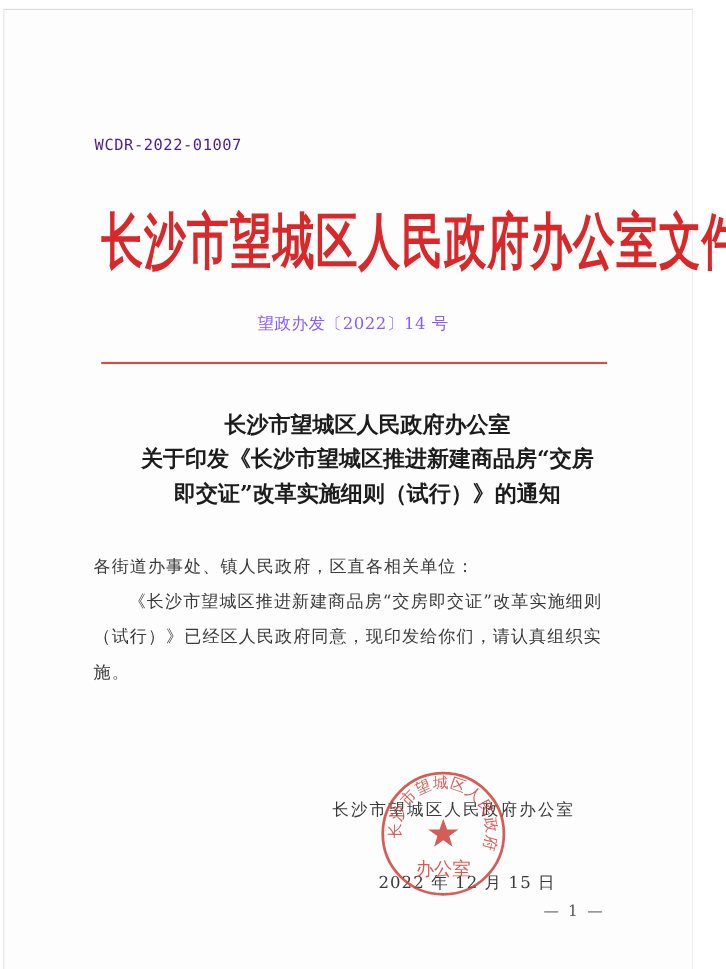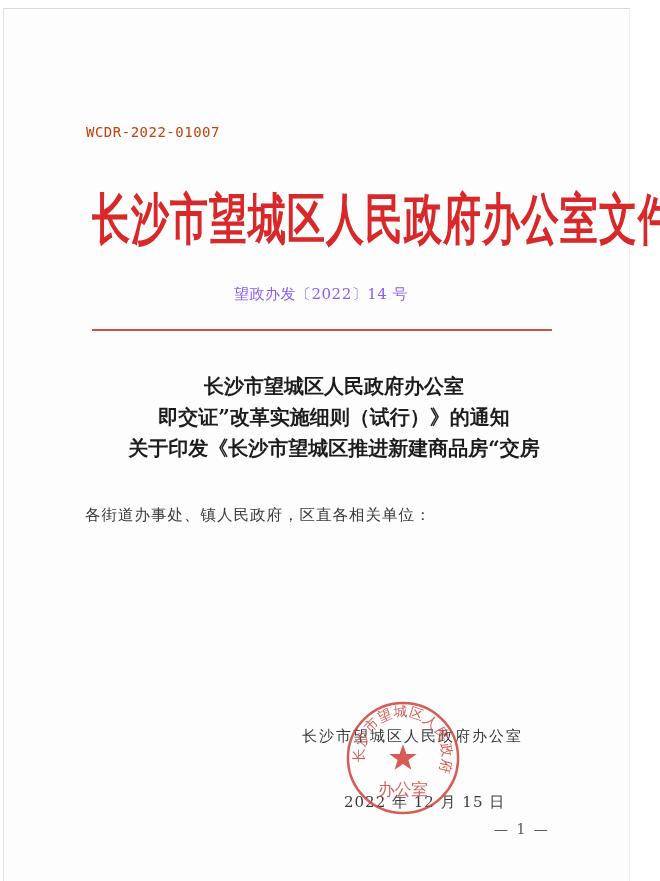--- a/index.html
+++ b/index.html
@@ -26,21 +26,21 @@
       border-left: 1px solid #e4e4e4;
       border-right: 1px solid #f0f0f0;
     }
     .doc-code {
       position: absolute;
       left: 82px;
       top: 115px;
       font-family: "DejaVu Sans Mono", "Liberation Mono", monospace;
       font-size: 14px;
       letter-spacing: 0.5px;
-      color: #c2410c;
+      color: #4c1d95;
     }
     .masthead {
       position: absolute;
       left: 88px;
       top: 178px;
       width: 460px;
       font-family: "DejaVu Serif", "Liberation Serif", serif;
       font-size: 38px;
       font-weight: bold;
       color: #d8282a;
@@ -137,26 +137,27 @@
   <div class="doc-code">WCDR-2022-01007</div>
 
   <div class="masthead">长沙市望城区人民政府办公室文件</div>
 
   <div class="doc-number">望政办发〔2022〕14 号</div>
 
   <div class="red-rule"></div>
 
   <div class="title">
     <div>长沙市望城区人民政府办公室</div>
+    <div>关于印发《长沙市望城区推进新建商品房“交房</div>
     <div>即交证”改革实施细则（试行）》的通知</div>
-    <div>关于印发《长沙市望城区推进新建商品房“交房</div>
   </div>
 
   <div class="body-text">
     <p>各街道办事处、镇人民政府，区直各相关单位：</p>
+    <p class="indent">《长沙市望城区推进新建商品房“交房即交证”改革实施细则（试行）》已经区人民政府同意，现印发给你们，请认真组织实施。</p>
   </div>
 
   <div class="signature">长沙市望城区人民政府办公室</div>
   <div class="sign-date">2022 年 12 月 15 日</div>
 
   <svg class="seal" viewBox="0 0 120 120">
     <defs>
       <path id="sealArc" d="M 22 70 A 40 40 0 1 1 98 70"></path>
     </defs>
     <circle cx="60" cy="60" r="56" fill="none" stroke="#d0403a" stroke-width="2.5"></circle>

